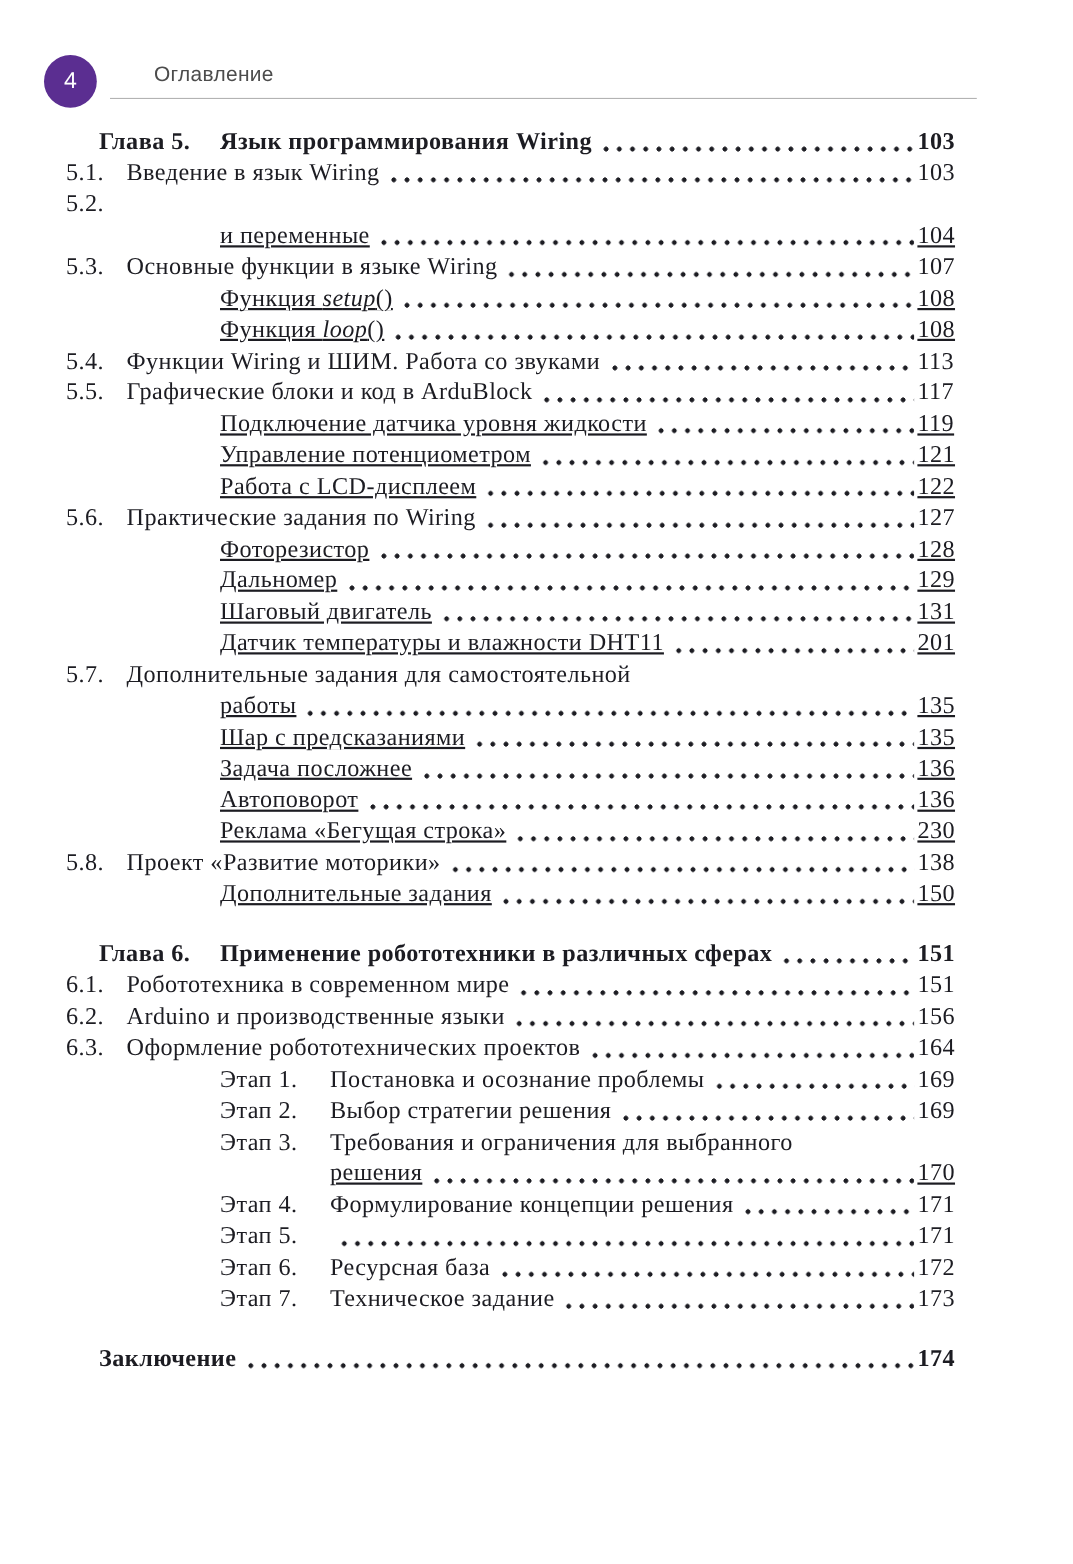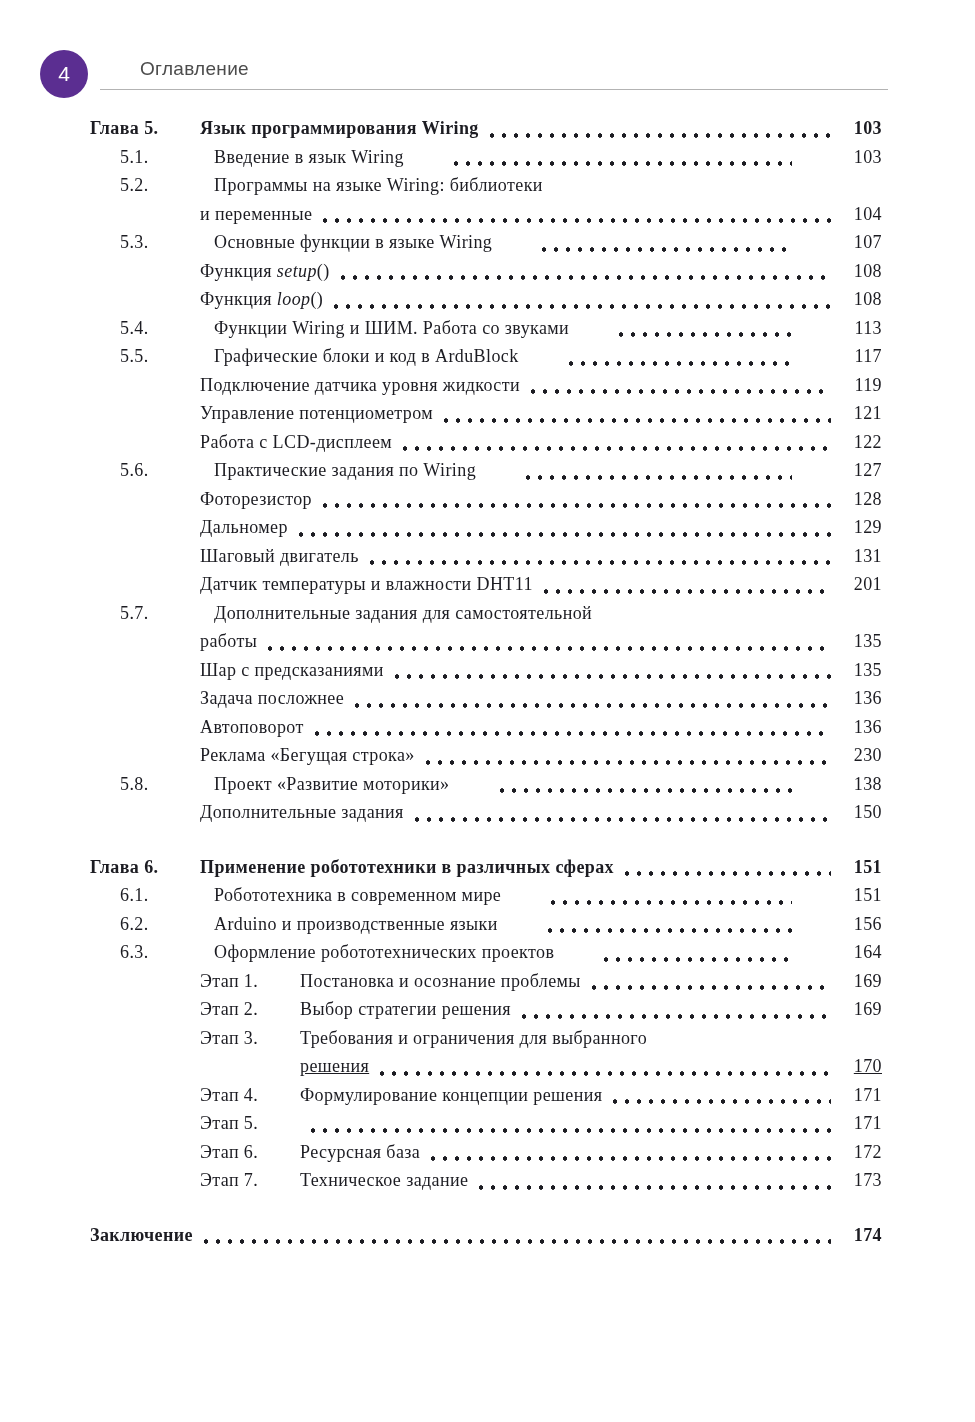--- a/index.html
+++ b/index.html
@@ -53,45 +53,45 @@
   }
   .toc {
     position: absolute;
     left: 0;
     top: 114px;
     right: 0;
     padding-right: 93px;
   }
   .row {
     display: flex;
-    font-size: 18px;
+    font-size: 22px;
     line-height: 28.5px;
     color: var(--text);
     letter-spacing: 0.4px;
   }
   .row.gap { margin-top: 26px; }
   .prefix { flex: 0 0 auto; white-space: pre; }
   .txt { flex: 0 1 auto; white-space: pre; }
   .txt em { font-style: italic; }
   .dots {
     flex: 1 1 12px;
     min-width: 10px;
     margin: 0 3px 5px 7px;
     background-image: radial-gradient(circle, var(--text) 2px, rgba(0,0,0,0) 2.4px);
     background-size: 12px 5px;
     background-repeat: repeat-x;
     background-position: left bottom;
   }
-  .pg { flex: 0 0 auto; min-width: 48px; text-align: right; }
+  .pg { flex: 0 0 auto; min-width: 48px; text-align: left; }
 
   .chapter, .conclusion { padding-left: 90px; font-weight: 700; }
   .chapter .prefix { min-width: 110px; }
-  .section { padding-left: 120px; gap: 39px; }
+  .section { padding-left: 60px; }
   .section .prefix { min-width: 55px; }
-  .sub { padding-left: 200px; }
+  .sub { padding-left: 200px; text-decoration: underline; }
   .etap { padding-left: 200px; }
   .etap .prefix { min-width: 100px; }
   .etapwrap { padding-left: 300px; text-decoration: underline; }
 </style>
 </head>
 <body>
 
 <div class="page-num-badge">
   <span>4</span>
 </div>
@@ -106,21 +106,20 @@
       <span class="pg">103</span>
     </div>
     <div class="row section">
       <span class="prefix">5.1.</span>
       <span class="txt">Введение в язык Wiring</span>
       <span class="dots"></span>
       <span class="pg">103</span>
     </div>
     <div class="row section">
       <span class="prefix">5.2.</span>
-      <span class="txt">Программы на языке Wiring: библиотеки</span>
     </div>
     <div class="row sub">
       <span class="txt">и переменные</span>
       <span class="dots"></span>
       <span class="pg">104</span>
     </div>
     <div class="row section">
       <span class="prefix">5.3.</span>
       <span class="txt">Основные функции в языке Wiring</span>
       <span class="dots"></span>

